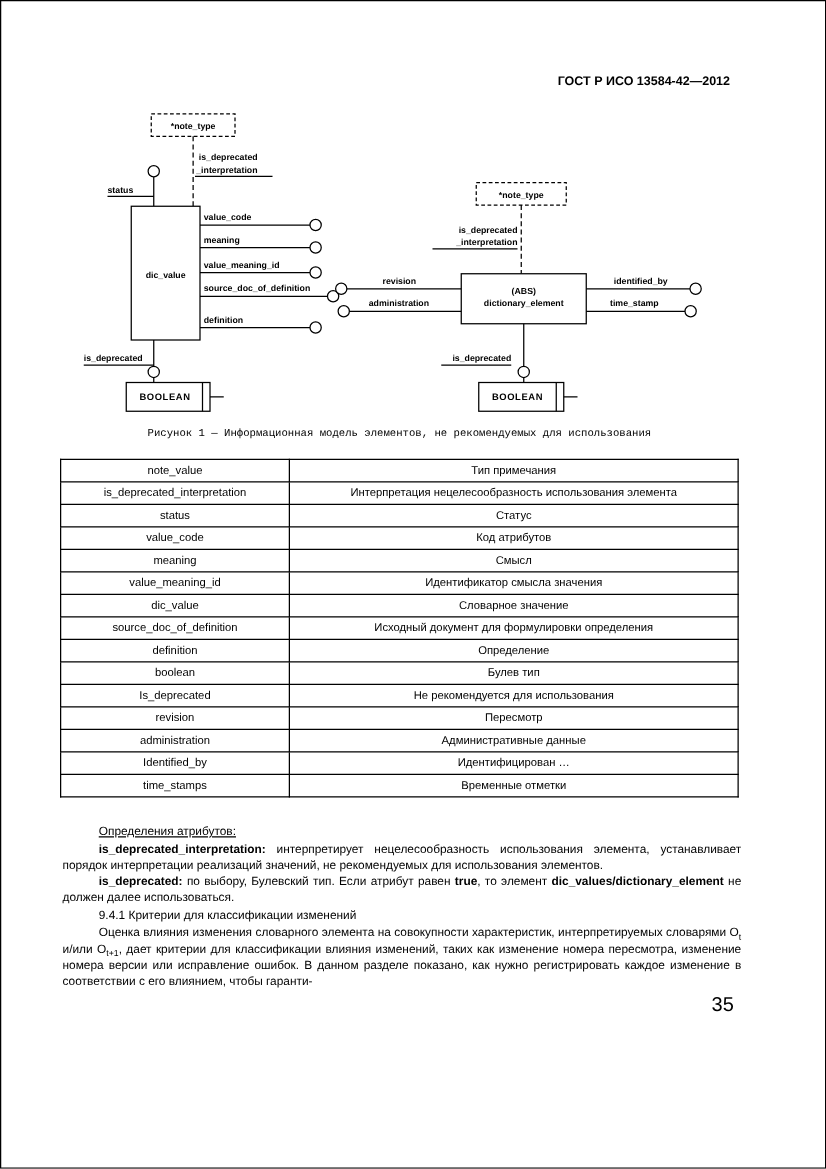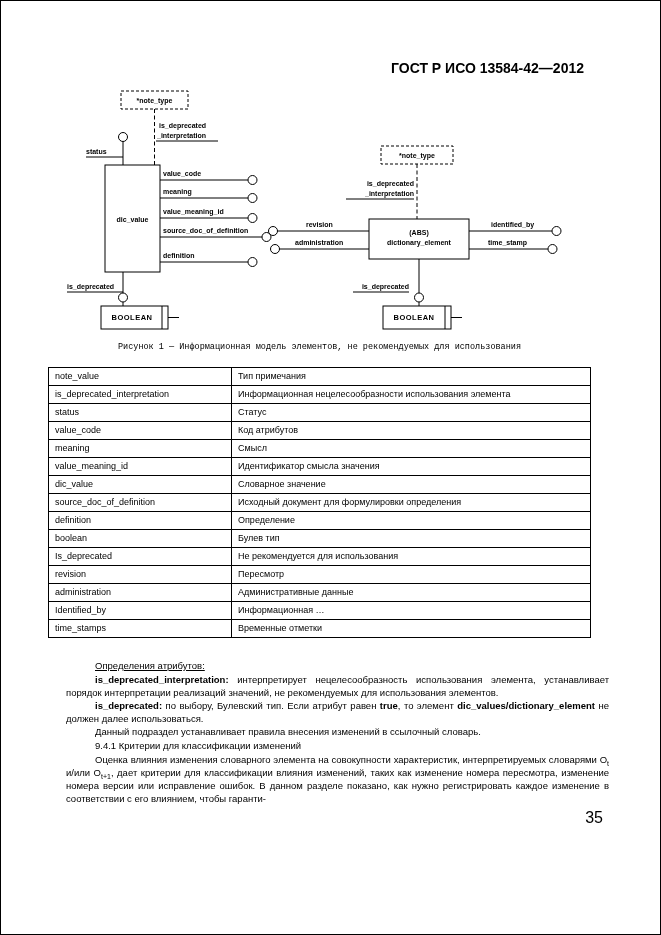--- a/index.html
+++ b/index.html
@@ -4,47 +4,47 @@
 <style>
   html,body { margin:0; padding:0; background:#e8e8e8; }
   .page {
     width:661px; height:935px; background:#ffffff; position:relative;
     margin:0 auto; border:1px solid #000; box-sizing:border-box;
     font-family:"Liberation Sans", sans-serif; color:#000;
     overflow:hidden;
   }
   .doc-header {
     position:absolute; top:59px; left:47px; width:536px;
-    text-align:right; font-weight:bold; font-size:14px;
+    text-align:right; font-weight:bold; font-size:10px;
   }
   .diagram-wrap { position:absolute; top:85px; left:47px; width:543px; height:258px; }
   svg { display:block; }
   svg text { font-family:"Liberation Sans", sans-serif; font-size:7px; font-weight:bold; fill:#000; }
   svg text.bool-lbl { font-size:7.5px; letter-spacing:0.5px; }
   .ent { fill:#fff; stroke:#000; stroke-width:1; }
   .dashed-rect { fill:#fff; stroke:#000; stroke-width:1; stroke-dasharray:3 2; }
   .sline { stroke:#000; stroke-width:1; }
   .dline { stroke:#000; stroke-width:1; stroke-dasharray:4 2.5; }
   .circ { fill:#fff; stroke:#000; stroke-width:1; }
   .figure-caption {
     position:absolute; top:341px; left:47px; width:543px;
     text-align:center; font-size:8.5px;font-family:Liberation Mono, monospace;
   }
   .terms-table {
     position:absolute; top:366px; left:47px; width:543px;
-    border-collapse:collapse; table-layout:fixed;
+    border-collapse:collapse; table-layout:fixed;text-align:center;
   }
   .terms-table td {
     border:1px solid #000; font-size:9px; line-height:11px;
     padding:2px 6px 3px 6px; height:12px; vertical-align:middle;
     overflow:hidden; white-space:nowrap;
   }
   .terms-table td.term { width:170px; }
   .body-text {
-    position:absolute; top:658px; left:65px; width:543px;
+    position:absolute; top:658px; left:49px; width:543px;
     font-size:9.5px; line-height:13px;
   }
   .body-text p { margin:0; text-align:justify; text-indent:29px; }
   .attr-title { text-decoration:underline; margin:0 0 1px 0 !important; }
   .h-bold { font-weight:bold; margin:8px 0 5px 0 !important; }
   .h-sub { margin:1px 0 1px 0 !important; }
   sub { font-size:7px; line-height:0; }
   .page-number {
     text-align:right; font-size:16px; margin-top:6px; padding-right:6px;
   }
@@ -150,21 +150,21 @@
   <div class="figure-caption">Рисунок 1 — Информационная модель элементов, не рекомендуемых для использования</div>
 
   <table class="terms-table">
     <tbody>
       <tr>
           <td class="term">note_value</td>
           <td>Тип примечания</td>
         </tr>
       <tr>
           <td class="term">is_deprecated_interpretation</td>
-          <td>Информационная нецелесообразности использования элемента</td>
+          <td>Интерпретация нецелесообразность использования элемента</td>
         </tr>
       <tr>
           <td class="term">status</td>
           <td>Статус</td>
         </tr>
       <tr>
           <td class="term">value_code</td>
           <td>Код атрибутов</td>
         </tr>
       <tr>
@@ -198,32 +198,31 @@
       <tr>
           <td class="term">revision</td>
           <td>Пересмотр</td>
         </tr>
       <tr>
           <td class="term">administration</td>
           <td>Административные данные</td>
         </tr>
       <tr>
           <td class="term">Identified_by</td>
-          <td>Информационная …</td>
+          <td>Идентифицирован …</td>
         </tr>
       <tr>
           <td class="term">time_stamps</td>
           <td>Временные отметки</td>
         </tr>
     </tbody>
   </table>
 
   <div class="body-text">
     <p class="attr-title">Определения атрибутов:</p>
     <p><b>is_deprecated_interpretation:</b><span> интерпретирует нецелесообразность использования элемента, устанавливает порядок интерпретации реализаций значений, не рекомендуемых для использования элементов.</span></p>
     <p><b>is_deprecated:</b><span> по выбору, Булевский тип. Если атрибут равен </span><b>true</b><span>, то элемент </span><b>dic_values/dictionary_element</b><span> не должен далее использоваться.</span></p>
-    <p>Данный подраздел устанавливает правила внесения изменений в ссылочный словарь.</p>
     <p class="h-sub">9.4.1 Критерии для классификации изменений</p>
     <p><span>Оценка влияния изменения словарного элемента на совокупности характеристик, интерпретируемых словарями О</span><sub>t</sub><span> и/или О</span><sub>t+1</sub><span>, дает критерии для классификации влияния изменений, таких как изменение номера пересмотра, изменение номера версии или исправление ошибок. В данном разделе показано, как нужно регистрировать каждое изменение в соответствии с его влиянием, чтобы гаранти-</span></p>
     <div class="page-number">35</div>
   </div>
 
 </div>
 
 </body></html>

